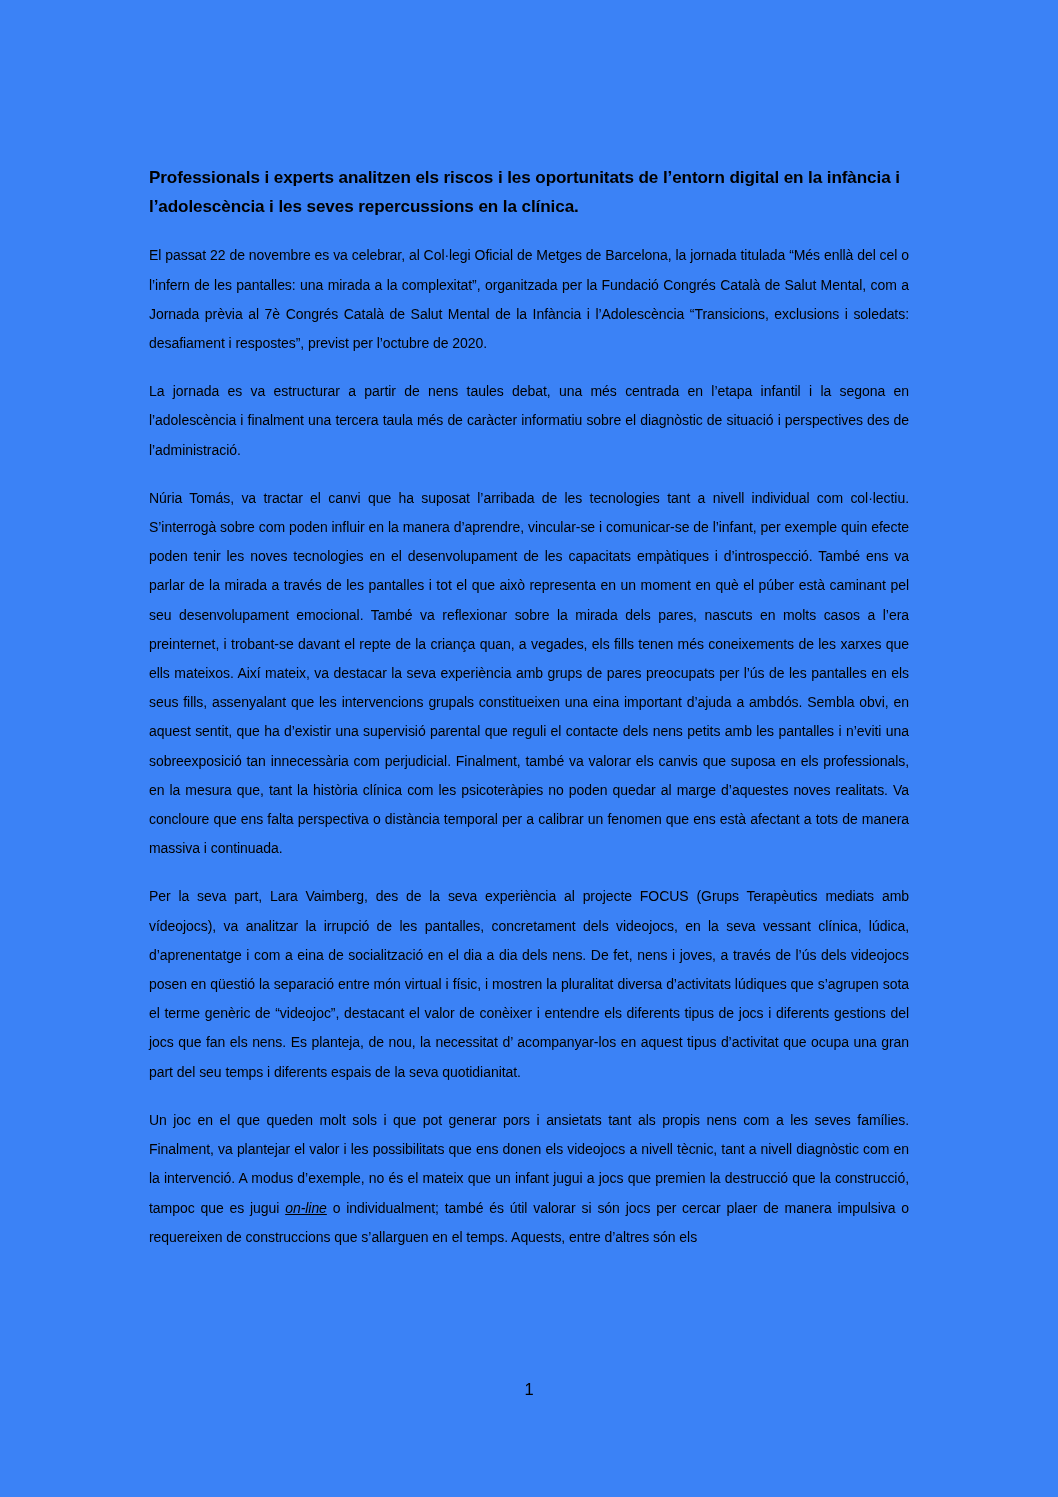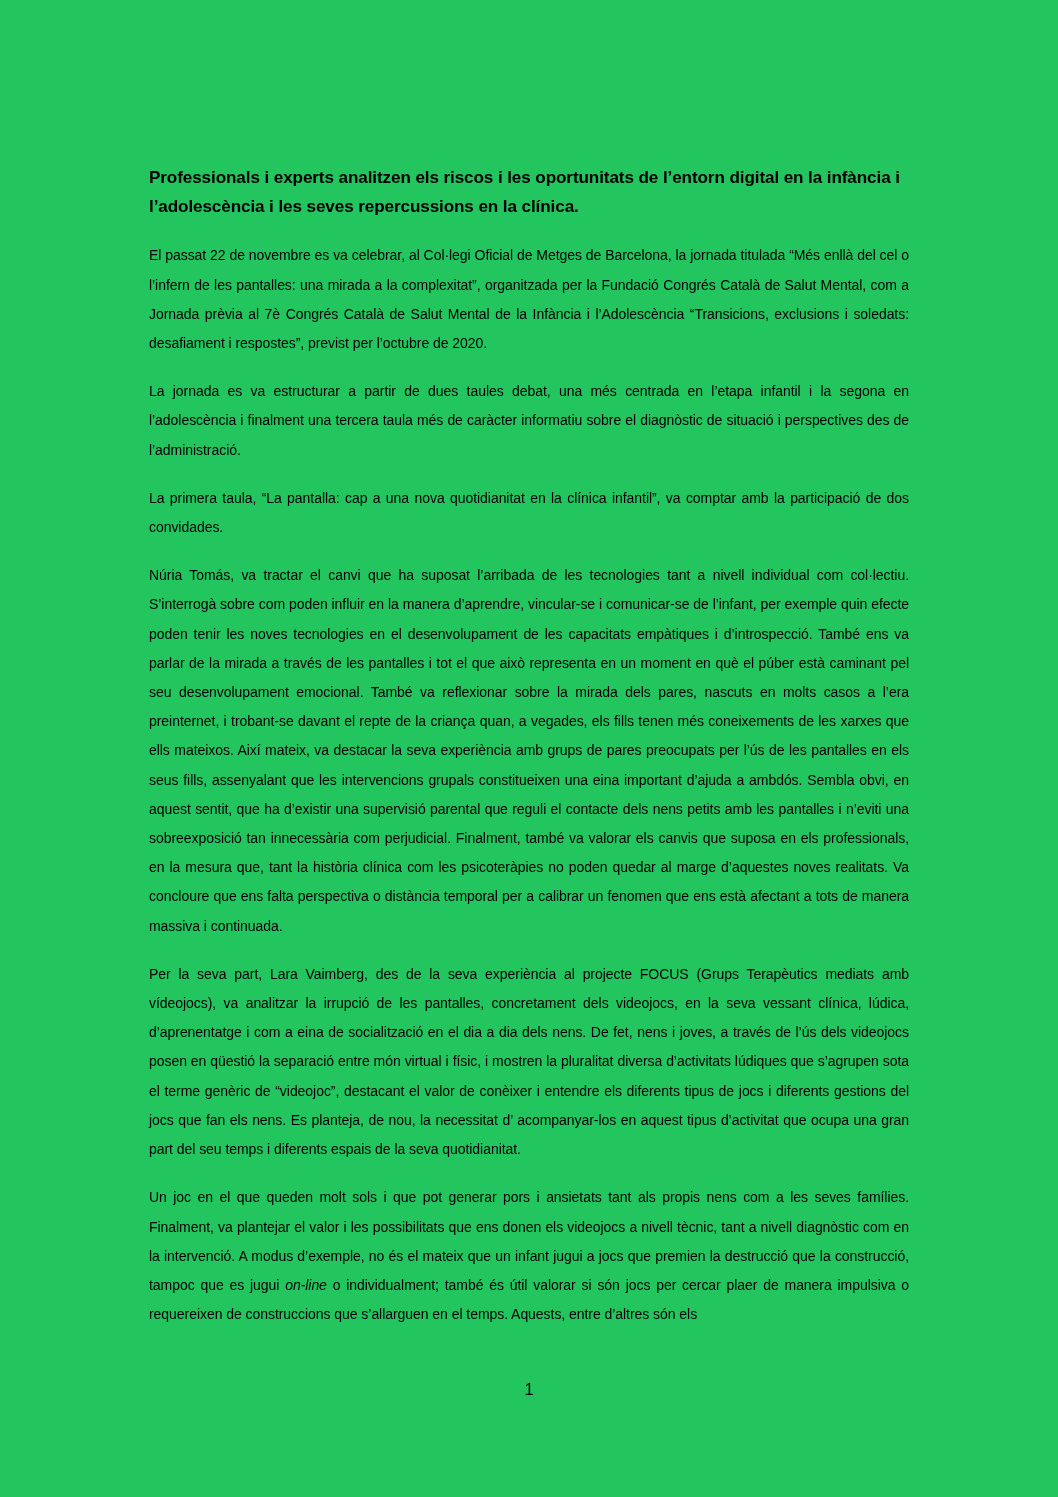--- a/index.html
+++ b/index.html
@@ -16,21 +16,21 @@
     color: #000000;
     overflow: hidden;
   }
 
   .page {
     position: absolute;
     top: 0;
     left: 0;
     width: 1058px;
     height: 1497px;
-    background: #22c55e;
+    background: #3b82f6;
   }
 
   .content {
     position: absolute;
     left: 149px;
     top: 163px;
     width: 760px;
   }
 
   .doc-title {
@@ -52,20 +52,21 @@
     word-spacing: 0px;
     hyphens: none;
   }
 
   .para:last-of-type {
     margin-bottom: 0;
   }
 
   .para em {
     font-style: italic;
+    text-decoration: underline;
   }
 
   .page-number {
     position: absolute;
     left: 0;
     top: 1379px;
     width: 1058px;
     text-align: center;
     font-size: 16.5px;
     line-height: 20px;
@@ -76,23 +77,22 @@
 <body>
 
 <div class="page">
 
   <div class="content">
 
     <h1 class="doc-title">Professionals i experts analitzen els riscos i les oportunitats de l’entorn digital en la infància i l’adolescència i les seves repercussions en la clínica.</h1>
 
     <p class="para">El passat 22 de novembre es va celebrar, al Col·legi Oficial de Metges de Barcelona, la jornada titulada “Més enllà del cel o l’infern de les pantalles: una mirada a la complexitat”, organitzada per la Fundació Congrés Català de Salut Mental, com a Jornada prèvia al 7è Congrés Català de Salut Mental de la Infància i l’Adolescència “Transicions, exclusions i soledats: desafiament i respostes”, previst per l’octubre de 2020.</p>
 
-    <p class="para">La jornada es va estructurar a partir de dues taules debat, una més centrada en l’etapa infantil i la segona en l’adolescència i finalment una tercera taula més de caràcter informatiu sobre el diagnòstic de situació i perspectives des de l’administració.</p>
+    <p class="para">La jornada es va estructurar a partir de nens taules debat, una més centrada en l’etapa infantil i la segona en l’adolescència i finalment una tercera taula més de caràcter informatiu sobre el diagnòstic de situació i perspectives des de l’administració.</p>
 
-    <p class="para">La primera taula, “La pantalla: cap a una nova quotidianitat en la clínica infantil”, va comptar amb la participació de dos convidades.</p>
 
     <p class="para">Núria Tomás, va tractar el canvi que ha suposat l’arribada de les tecnologies tant a nivell individual com col·lectiu. S’interrogà sobre com poden influir en la manera d’aprendre, vincular-se i comunicar-se de l’infant, per exemple quin efecte poden tenir les noves tecnologies en el desenvolupament de les capacitats empàtiques i d’introspecció. També ens va parlar de la mirada a través de les pantalles i tot el que això representa en un moment en què el púber està caminant pel seu desenvolupament emocional. També va reflexionar sobre la mirada dels pares, nascuts en molts casos a l’era preinternet, i trobant-se davant el repte de la criança quan, a vegades, els fills tenen més coneixements de les xarxes que ells mateixos. Així mateix, va destacar la seva experiència amb grups de pares preocupats per l’ús de les pantalles en els seus fills, assenyalant que les intervencions grupals constitueixen una eina important d’ajuda a ambdós. Sembla obvi, en aquest sentit, que ha d’existir una supervisió parental que reguli el contacte dels nens petits amb les pantalles i n’eviti una sobreexposició tan innecessària com perjudicial. Finalment, també va valorar els canvis que suposa en els professionals, en la mesura que, tant la història clínica com les psicoteràpies no poden quedar al marge d’aquestes noves realitats. Va concloure que ens falta perspectiva o distància temporal per a calibrar un fenomen que ens està afectant a tots de manera massiva i continuada.</p>
 
     <p class="para">Per la seva part, Lara Vaimberg, des de la seva experiència al projecte FOCUS (Grups Terapèutics mediats amb vídeojocs), va analitzar la irrupció de les pantalles, concretament dels videojocs, en la seva vessant clínica, lúdica, d’aprenentatge i com a eina de socialització en el dia a dia dels nens. De fet, nens i joves, a través de l’ús dels videojocs posen en qüestió la separació entre món virtual i físic, i mostren la pluralitat diversa d’activitats lúdiques que s’agrupen sota el terme genèric de “videojoc”, destacant el valor de conèixer i entendre els diferents tipus de jocs i diferents gestions del jocs que fan els nens. Es planteja, de nou, la necessitat d’ acompanyar-los en aquest tipus d’activitat que ocupa una gran part del seu temps i diferents espais de la seva quotidianitat.</p>
 
     <p class="para"><span>Un joc en el que queden molt sols i que pot generar pors i ansietats tant als propis nens com a les seves famílies. Finalment, va plantejar el valor i les possibilitats que ens donen els videojocs a nivell tècnic, tant a nivell diagnòstic com en la intervenció. A modus d’exemple, no és el mateix que un infant jugui a jocs que premien la destrucció que la construcció, tampoc que es jugui </span><em>on-line</em><span> o individualment; també és útil valorar si són jocs per cercar plaer de manera impulsiva o requereixen de construccions que s’allarguen en el temps. Aquests, entre d’altres són els</span></p>
 
   </div>
 
   <div class="page-number">1</div>

